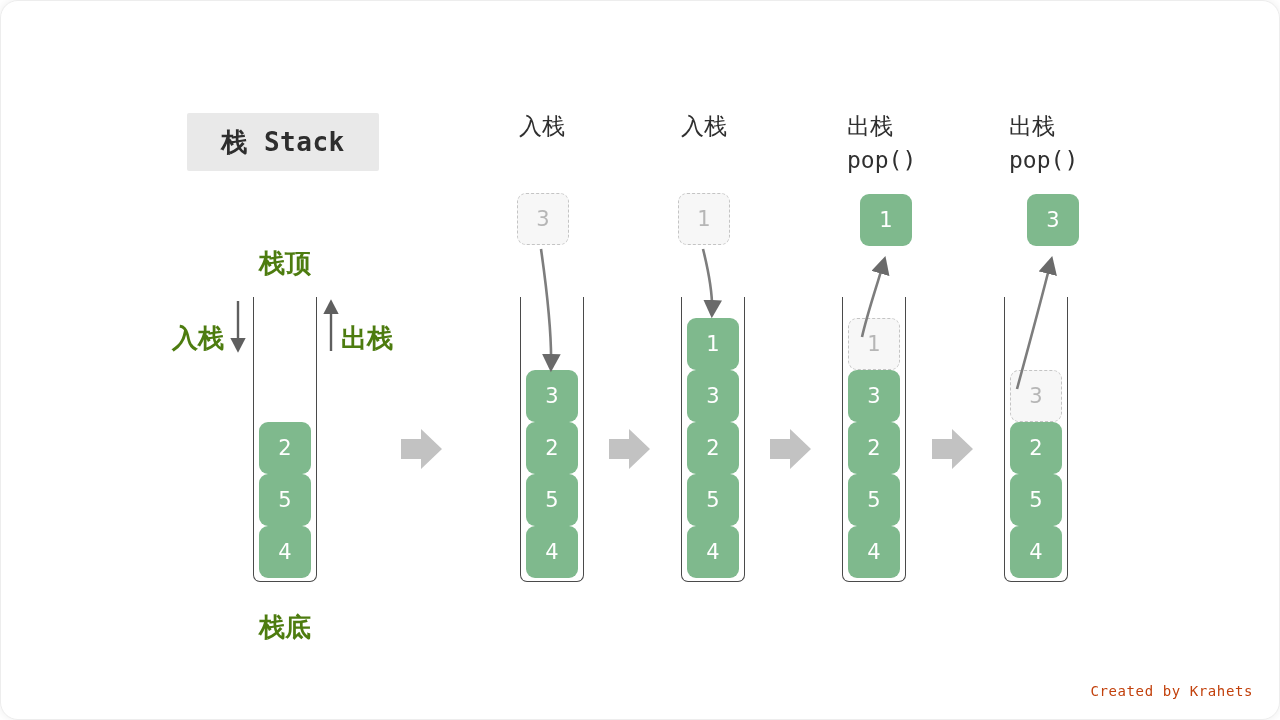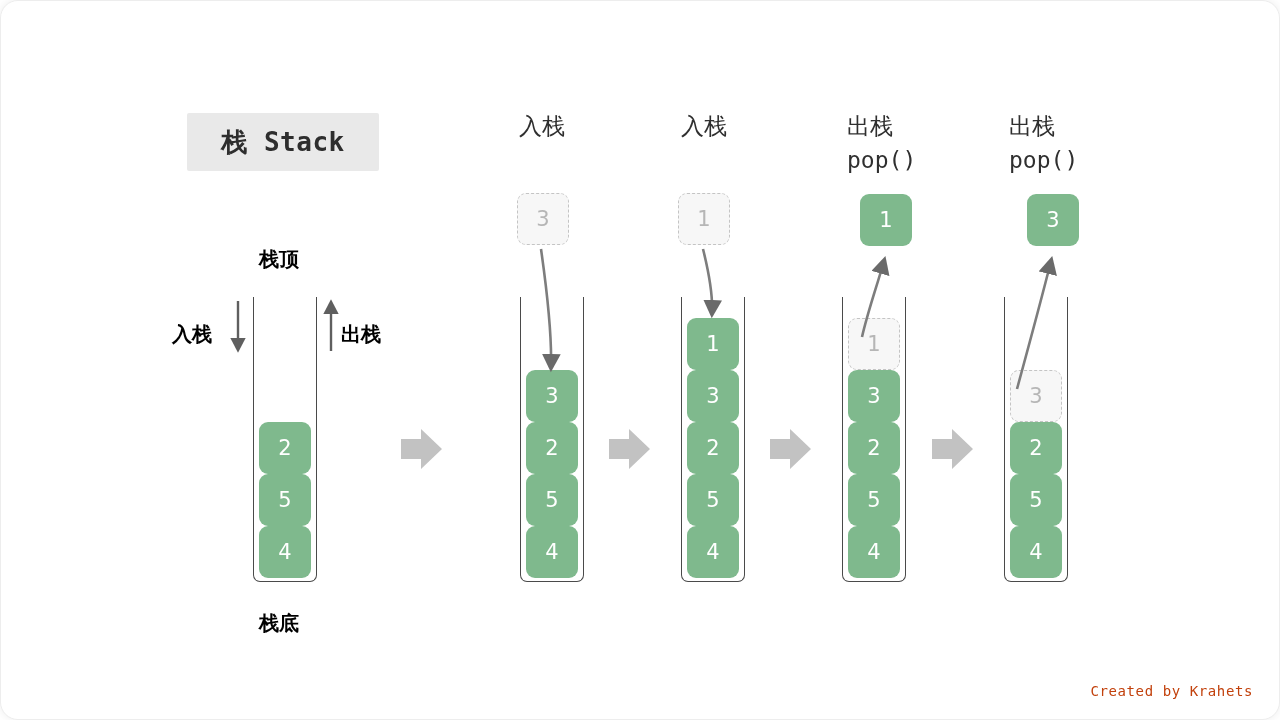--- a/index.html
+++ b/index.html
@@ -30,22 +30,22 @@
     font-family: "DejaVu Sans Mono", monospace;
     font-size: 26px; font-weight: 700; color: #2e2e2e;
     letter-spacing: 0.5px;
   }
 
   
   .cn-label {
     position: absolute;
     font-family: "Liberation Sans", "DejaVu Sans", sans-serif;
     font-weight: 700;
-    font-size: 20px;
-    color: #000000;
+    font-size: 26px;
+    color: #4d7c0f;
     white-space: nowrap;
   }
 
   
   .col-head {
     position: absolute;
     width: 180px;
     text-align: left;
     color: #333333;
     white-space: nowrap;

